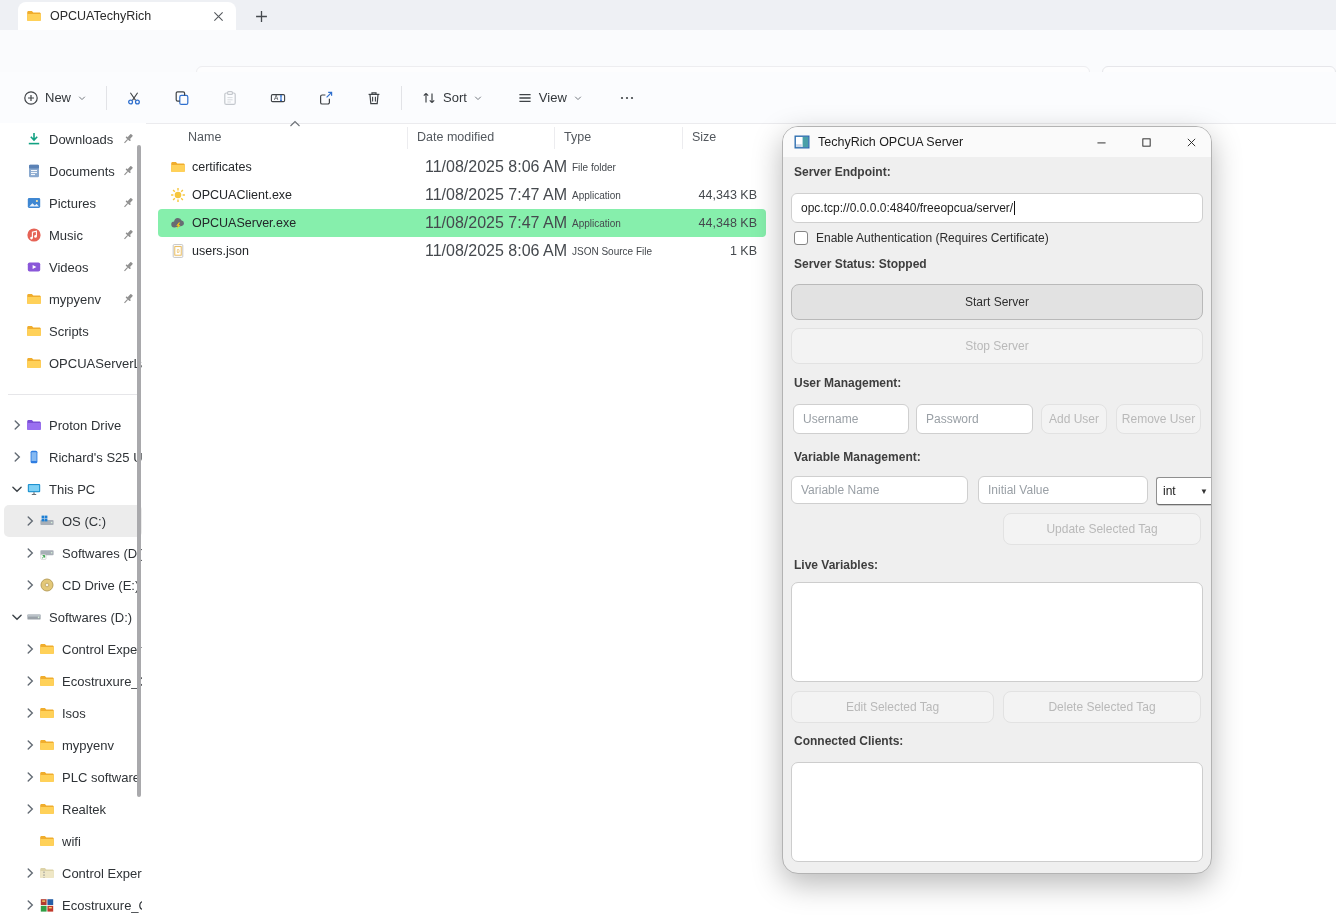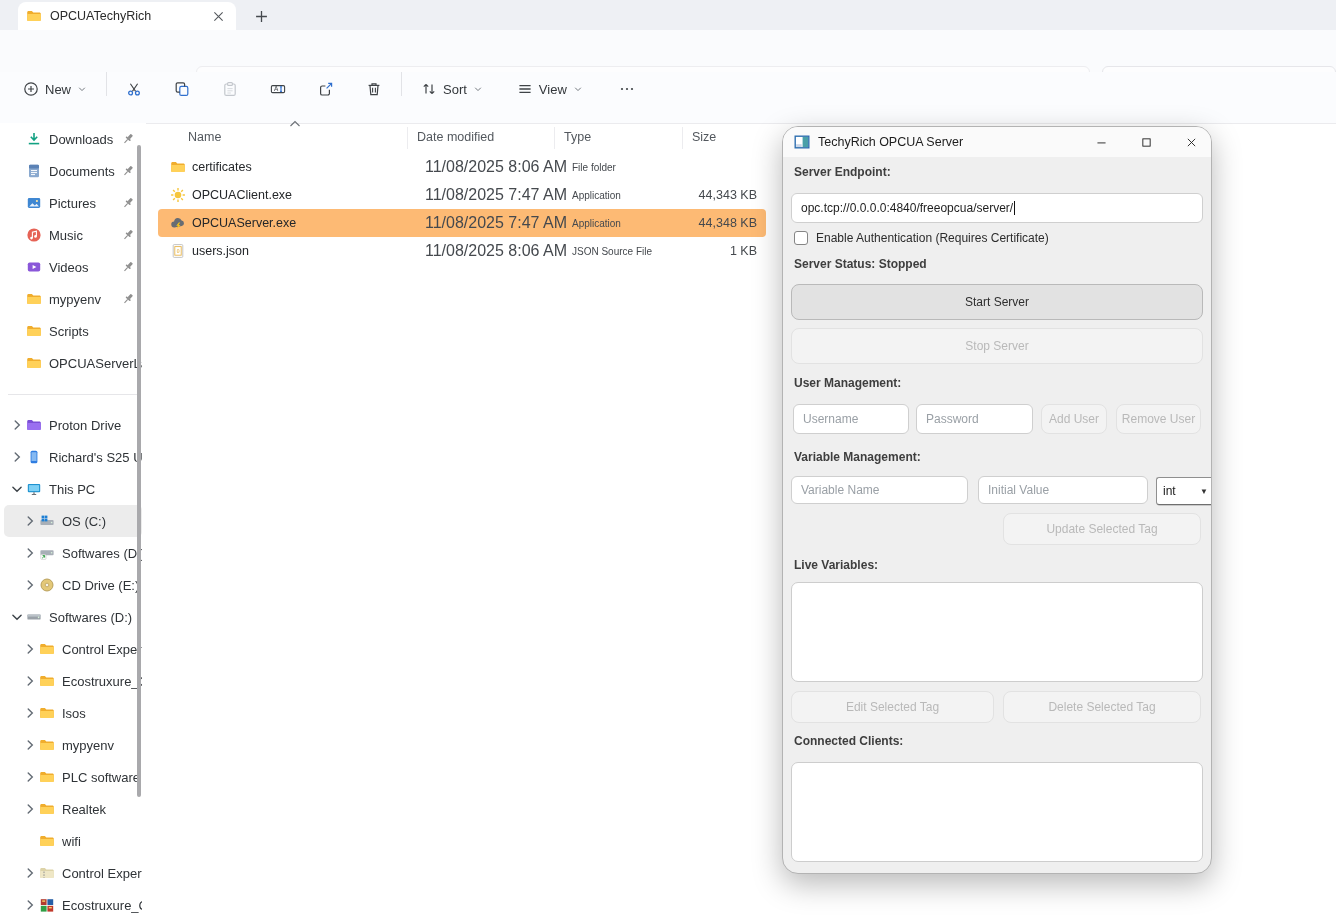--- a/index.html
+++ b/index.html
@@ -27,21 +27,21 @@
   .crumb{font-size:13px;color:#3f4347;padding:2px 6px;border-radius:4px;white-space:nowrap}
   .crumb-chev{margin:0 1px;display:flex;align-items:center}
   #search-box{position:absolute;left:1102px;top:36px;width:234px;height:30px;background:#fdfdfe;
               border:1px solid #e6e6ea;border-radius:6px;box-sizing:border-box}
   #search-box input{width:100%;height:100%;border:0;background:transparent;outline:none;
               font-family:"Liberation Sans",sans-serif;font-size:13px;color:#5a5f66;padding:0 14px;box-sizing:border-box}
   #search-box input::placeholder{color:#8f949b}
 
   
   #toolbar{position:absolute;left:0;top:72px;width:1336px;height:51px;background:#fbfcfe;
-           border-bottom:1px solid #ebebee;display:flex;align-items:flex-start}
+           border-bottom:1px solid #ebebee;display:flex;align-items:center}
   .tbtn{display:flex;align-items:center;gap:6px;height:34px;padding:0 9px;border-radius:5px;color:#33373b;font-size:13px}
   .tdiv{width:1px;height:24px;background:#e2e3e7;margin:0 10px}
   .ticon{width:34px;height:34px;display:flex;align-items:center;justify-content:center;border-radius:5px}
 
   
   #sidebar{position:absolute;left:0;top:123px;width:146px;height:797px;background:#ffffff;overflow:hidden}
   .side-item{height:32px;display:flex;align-items:center;margin:0 4px;border-radius:5px;box-sizing:border-box}
   .side-item.selected{background:#ececec}
   .side-chev{width:18px;height:16px;display:flex;align-items:center;justify-content:center;flex:0 0 auto}
   .side-label{font-size:13px;color:#2f3337;margin-left:7px;white-space:nowrap;flex:1;overflow:hidden}
@@ -50,21 +50,21 @@
   .side-sep > div{height:1px;background:#e6e6e9;width:100%}
   #side-scrollthumb{position:absolute;left:137px;top:145px;width:4px;height:652px;background:#a9a9ac;border-radius:2px}
 
   
   #filearea{position:absolute;left:150px;top:123px;width:622px;height:500px}
   #filehead{position:relative;height:30px}
   .colhead{position:absolute;top:7px;font-size:12.5px;color:#53585e;white-space:nowrap}
   .colsep{position:absolute;top:4px;width:1px;height:22px;background:#ececef}
   #sort-caret{position:absolute;left:139px;top:-4px}
   .frow{position:relative;height:28px;margin:0 6px 0 8px;border-radius:4px;display:flex;align-items:center}
-  .frow.selected{background:#fdba74}
+  .frow.selected{background:#86efac}
   .frow .ic{position:absolute;left:12px}
   .fname{position:absolute;left:34px;font-size:12.5px;color:#24272a;white-space:nowrap}
   .fdate{position:absolute;left:267px;font-size:16px;color:#45494e;white-space:nowrap}
   .ftype{position:absolute;left:414px;font-size:10px;color:#45494e;white-space:nowrap}
   .fsize{position:absolute;right:9px;font-size:12.5px;color:#45494e;white-space:nowrap;text-align:right}
 
   
   #dialog{position:absolute;left:782px;top:126px;width:430px;height:748px;background:#efefef;
           border:1px solid #b3b3b3;border-radius:16px;box-shadow:0 10px 30px rgba(0,0,0,.28);box-sizing:border-box;overflow:hidden}
   #dlg-titlebar{position:absolute;left:0;top:0;width:100%;height:30px;background:#fafafa;display:flex;align-items:center}

